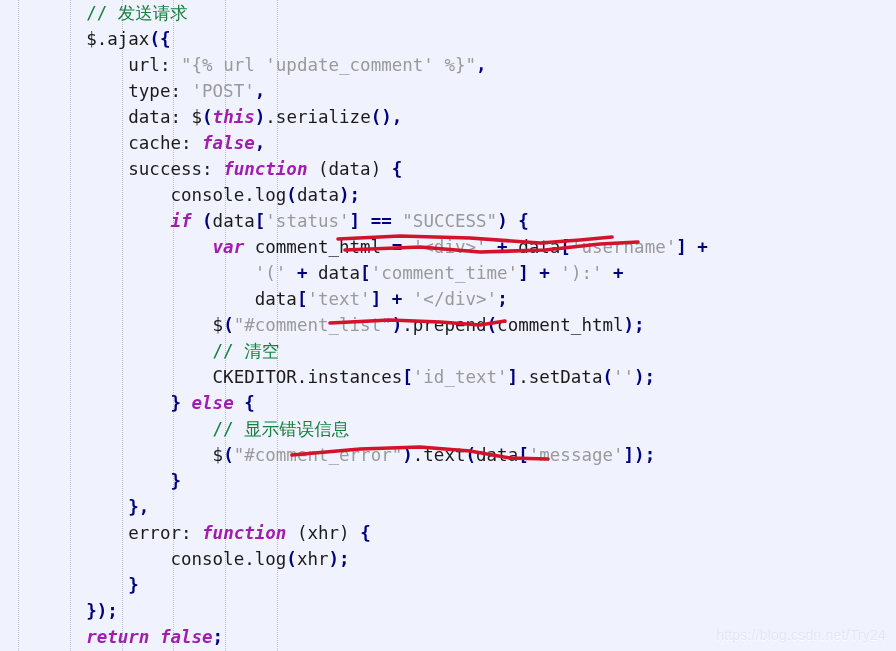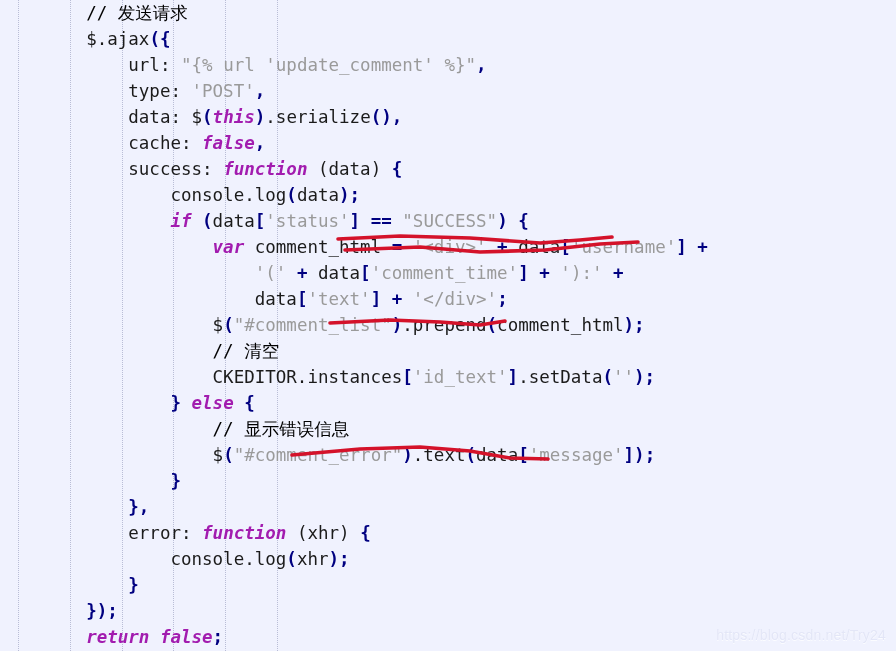--- a/index.html
+++ b/index.html
@@ -45,21 +45,21 @@
   }
   .line {
     height: 26px;
     white-space: pre;
   }
 
   
   .kw       { color: #a21caf; font-weight: bold; font-style: italic; }
   .punct    { color: #000080; font-weight: bold; }
   .str      { color: #9a9a9a; }
-  .cmt      { color: #000000; }
+  .cmt      { color: #15803d; }
   .plain    { color: #1b1b1b; }
 
   
   .annotations {
     position: absolute;
     left: 0;
     top: 0;
     width: 896px;
     height: 651px;
     pointer-events: none;

